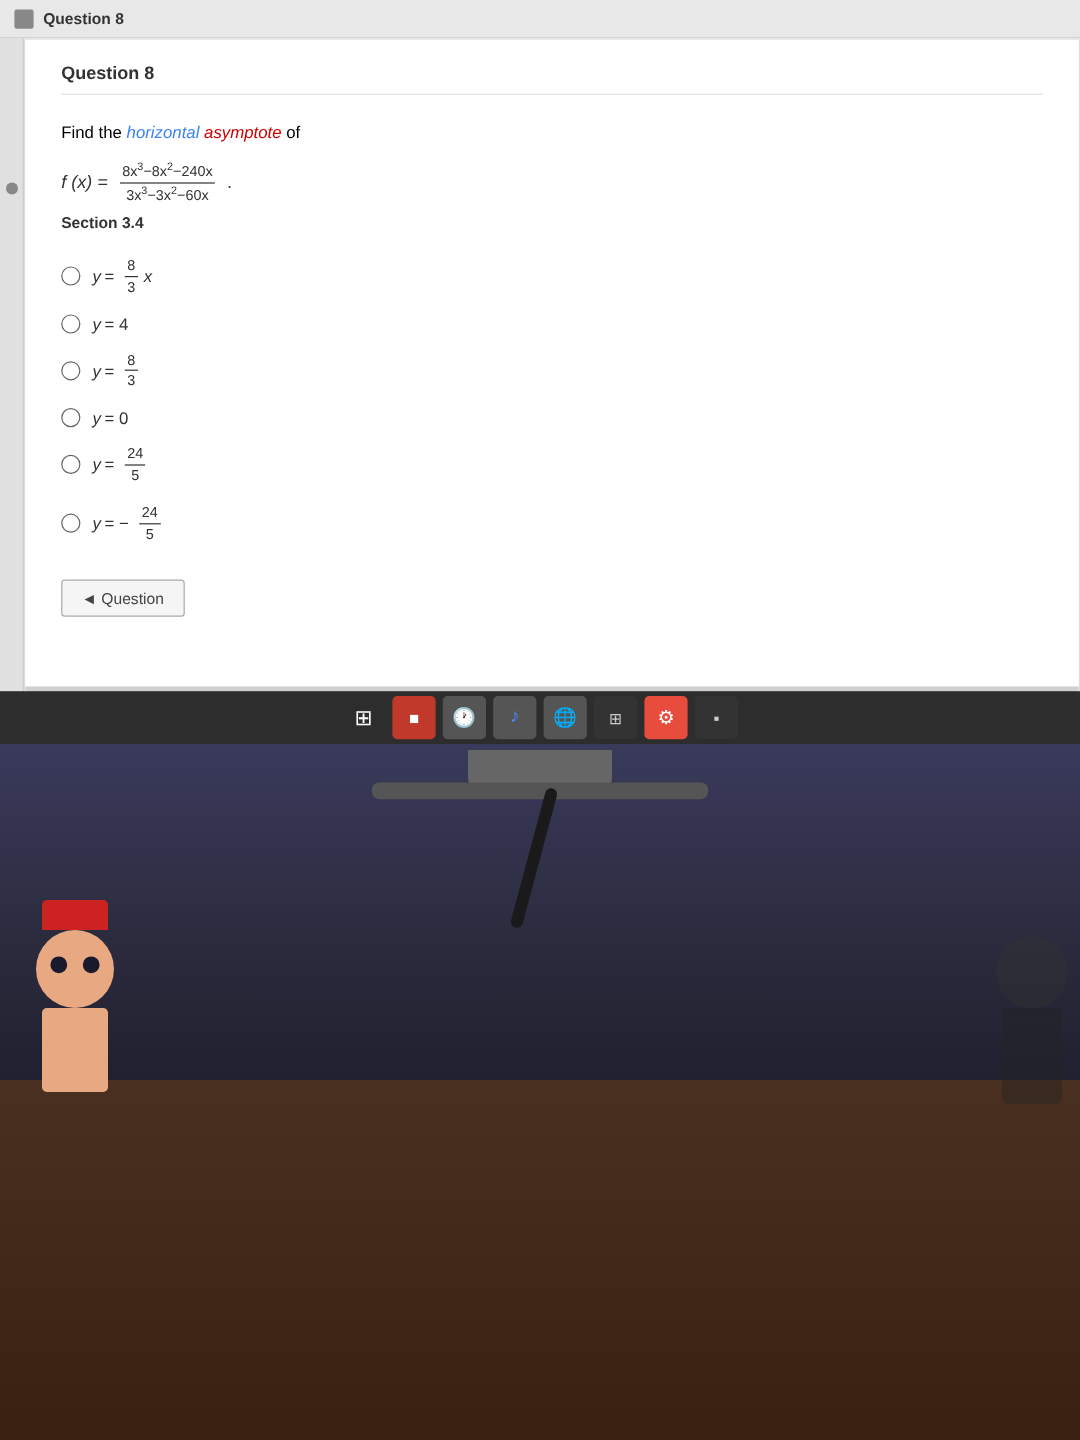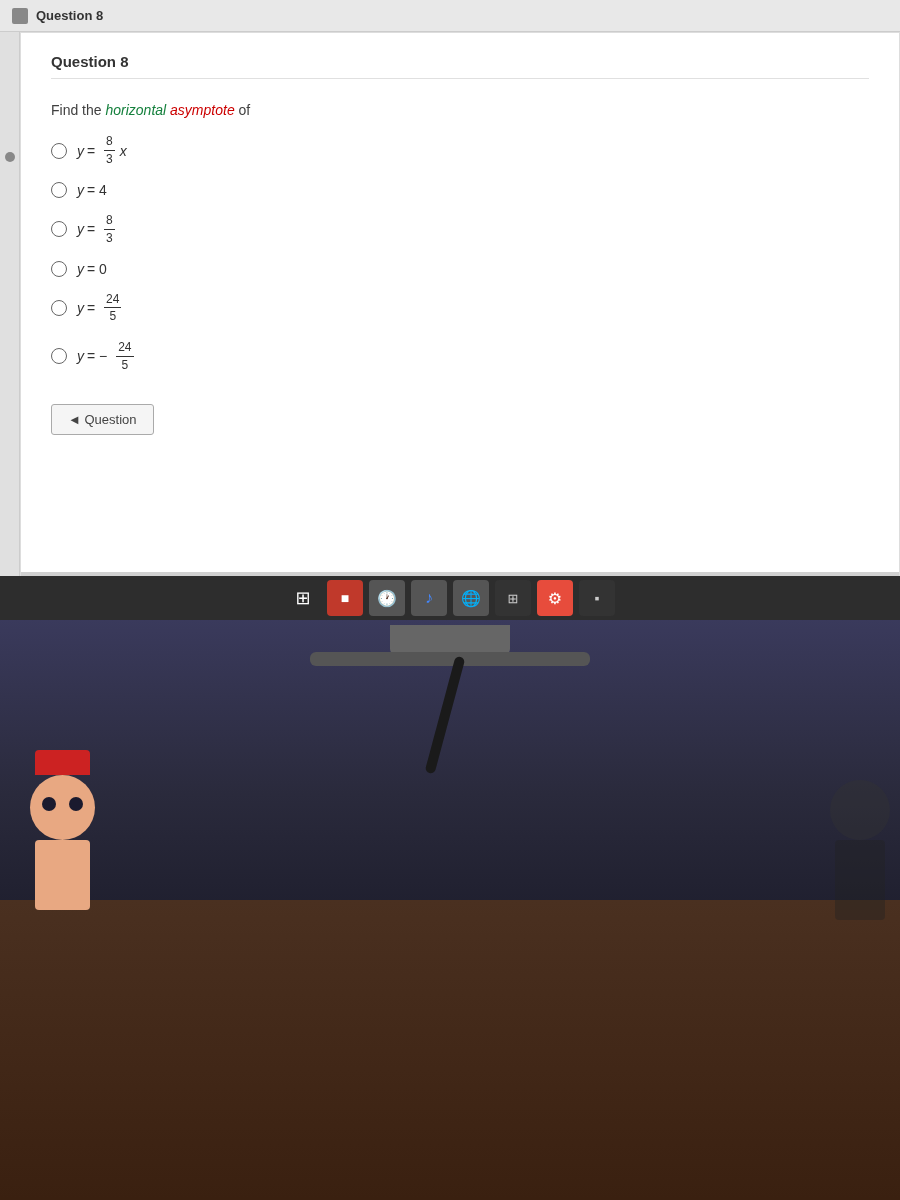--- a/index.html
+++ b/index.html
@@ -93,26 +93,26 @@
     }
 
     .question-prompt {
       font-size: 14px;
       color: #333;
       margin-bottom: 12px;
       line-height: 1.6;
     }
 
     .question-prompt .word-find {
-      color: #404040;
+      color: #000000;
       font-weight: normal;
     }
 
     .question-prompt .word-horizontal {
-      color: #15803d;
+      color: #3b82f6;
       font-style: italic;
     }
 
     .question-prompt .word-asymptote {
       color: #cc0000;
       font-style: italic;
       margin-top: 16px;
     }
 
     .function-display {
@@ -323,22 +323,33 @@
         <span class="word-find">Find the</span>
         <span> </span>
         <span class="word-horizontal">horizontal</span>
         <span> </span>
         <span class="word-asymptote">asymptote</span>
         <span> </span>
         <span class="word-find">of</span>
       </div>
 
       
-
-      
+      <div class="function-display">
+        <span class="function-label">
+          <em>f</em> (<em>x</em>) =
+        </span>
+        <span class="fraction">
+          <span class="numerator">8x<span class="sup-text">3</span>−8x<span class="sup-text">2</span>−240x</span>
+          <span class="denominator">3x<span class="sup-text">3</span>−3x<span class="sup-text">2</span>−60x</span>
+        </span>
+        <span>.</span>
+      </div>
+
+      
+      <div class="section-label">Section 3.4</div>
 
       
       <div class="answer-choices">
 
         <div class="choice-item">
           <div class="radio-circle"></div>
           <span class="choice-text">
             <em>y</em> =&nbsp;
             <span class="fraction">
               <span class="numerator">8</span>

